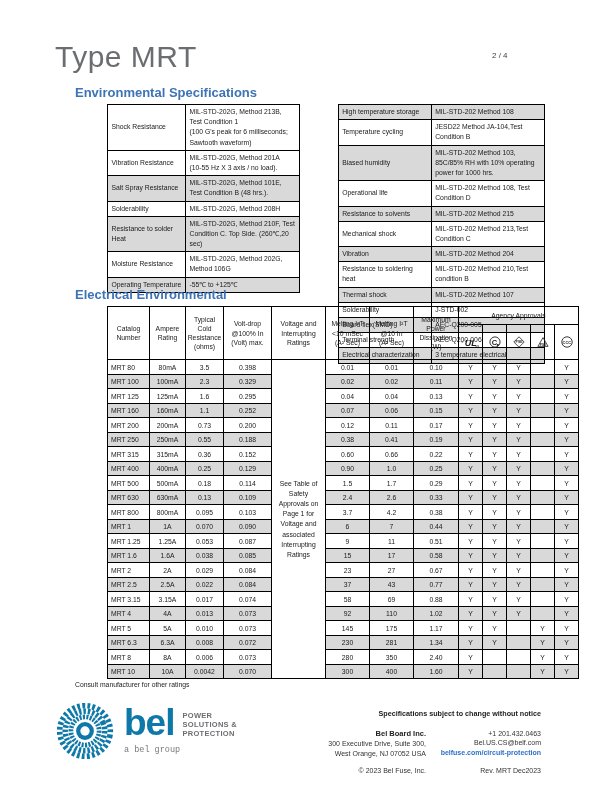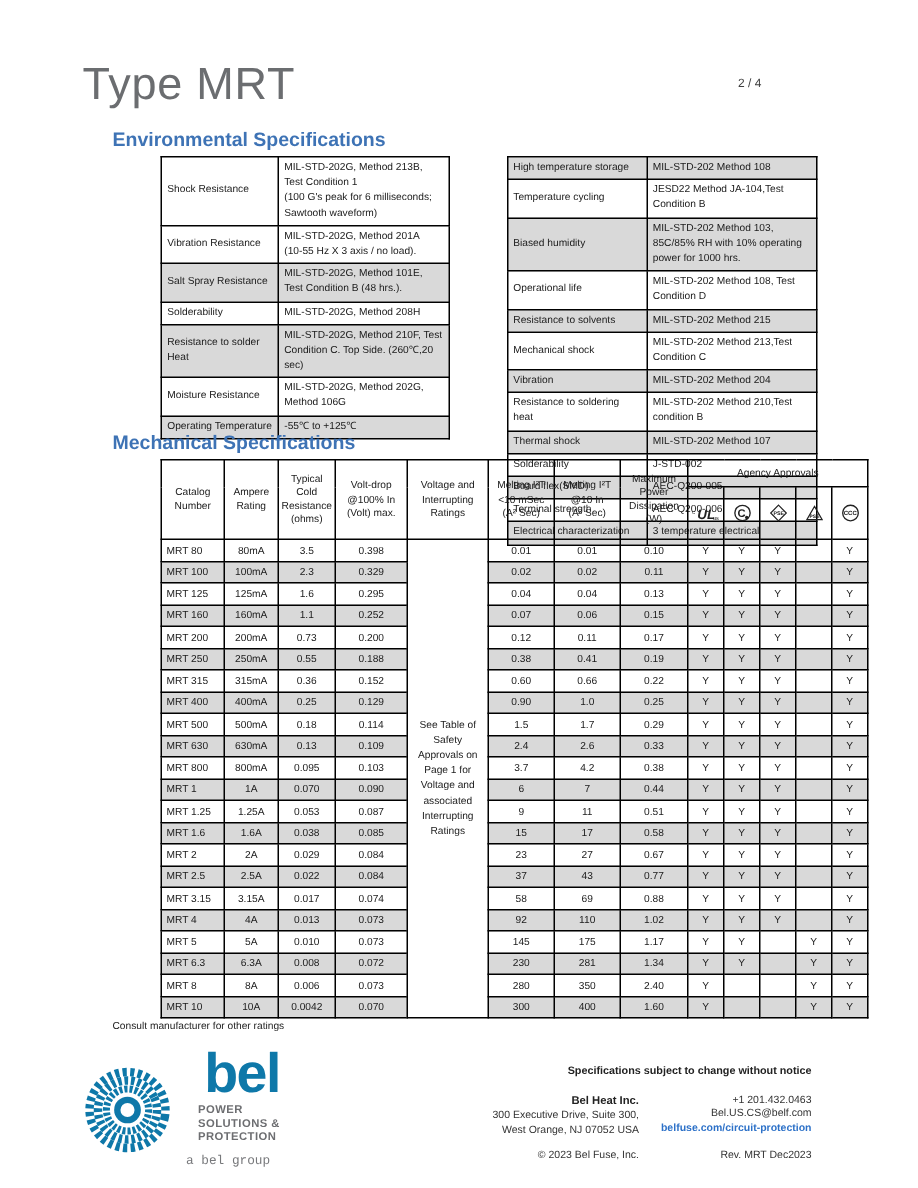--- a/index.html
+++ b/index.html
@@ -44,21 +44,21 @@
   .footer-notice { position:absolute; right:71px; top:709px; font-size:7.2px; font-weight:bold; color:#222; }
   .footer-center { position:absolute; left:240px; top:729px; width:186px; text-align:right; font-size:7px; line-height:1.35; color:#333; }
   .footer-center .company { font-weight:bold; font-size:7.5px; color:#222; }
   .footer-right { position:absolute; right:71px; top:729px; width:180px; text-align:right; font-size:7px; line-height:1.35; color:#333; }
   .footer-right .website { color:#2d71c8; font-weight:bold; }
   .footer-copy { position:absolute; left:240px; top:767px; width:186px; text-align:right; font-size:7px; color:#333; }
   .footer-rev { position:absolute; right:71px; top:767px; width:180px; text-align:right; font-size:7px; color:#333; }
 
   .logo { position:absolute; left:55px; top:701px; display:flex; align-items:center; }
   .logo-right { margin-left:9px; }
-  .logo-row { display:flex; align-items:flex-end;flex-direction:column; }
+  .logo-row { display:flex; align-items:center; }
   .bel-word { font-size:37px; font-weight:bold; color:#0e78a9; line-height:.8; letter-spacing:-1px; }
   .bel-tagline { margin-left:8px; margin-top:4px; font-size:7.5px; font-weight:bold; color:#6d6e71; line-height:1.2; white-space:pre-line; letter-spacing:.3px; }
   .bel-group { margin-top:7px; font-size:8.5px; color:#77787b;font-family:Liberation Mono, monospace; }
 </style>
 </head>
 <body>
 
 <div class="page">
 
   <div class="doc-title">Type MRT</div>
@@ -154,21 +154,21 @@
             <tr>
               <td class="env-label">Electrical characterization</td>
               <td class="env-value">3 temperature electrical</td>
             </tr>
           </tbody>
       </table>
     </div>
   </div>
 
   <div class="elec-section">
-    <div class="section-heading">Mechanical Specifications</div>
+    <div class="section-heading">Electrical Environmental</div>
     <table class="elec-table">
       <colgroup>
         <col style="width:42px">
           <col style="width:36px">
           <col style="width:38px">
           <col style="width:48px">
         <col style="width:54px">
           <col style="width:44px">
           <col style="width:44px">
           <col style="width:45px">
@@ -573,21 +573,21 @@
 SOLUTIONS &amp;
 PROTECTION</span>
       </div>
       <div class="bel-group">a bel group</div>
     </div>
   </div>
 
   <div class="footer-notice">Specifications subject to change without notice</div>
 
   <div class="footer-center">
-    <div class="company">Bel Heat Inc.</div>
+    <div class="company">Bel Board Inc.</div>
     <div>300 Executive Drive, Suite 300,</div>
     <div>West Orange, NJ 07052 USA</div>
   </div>
 
   <div class="footer-right">
     <div>+1 201.432.0463</div>
     <div>Bel.US.CS@belf.com</div>
     <div class="website">belfuse.com/circuit-protection</div>
   </div>
 

